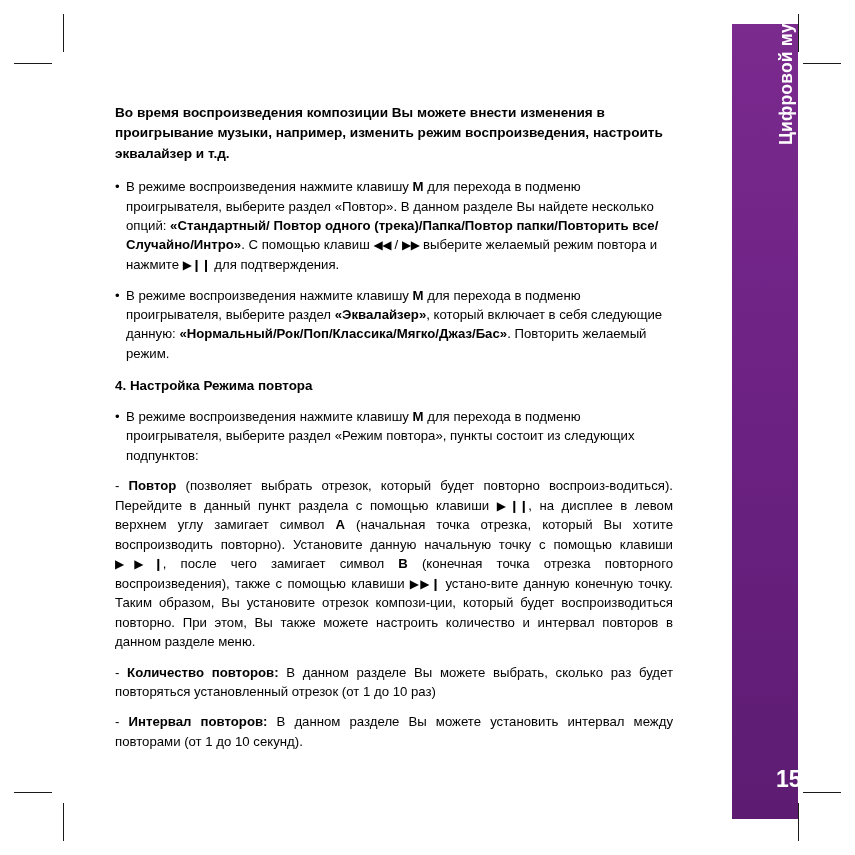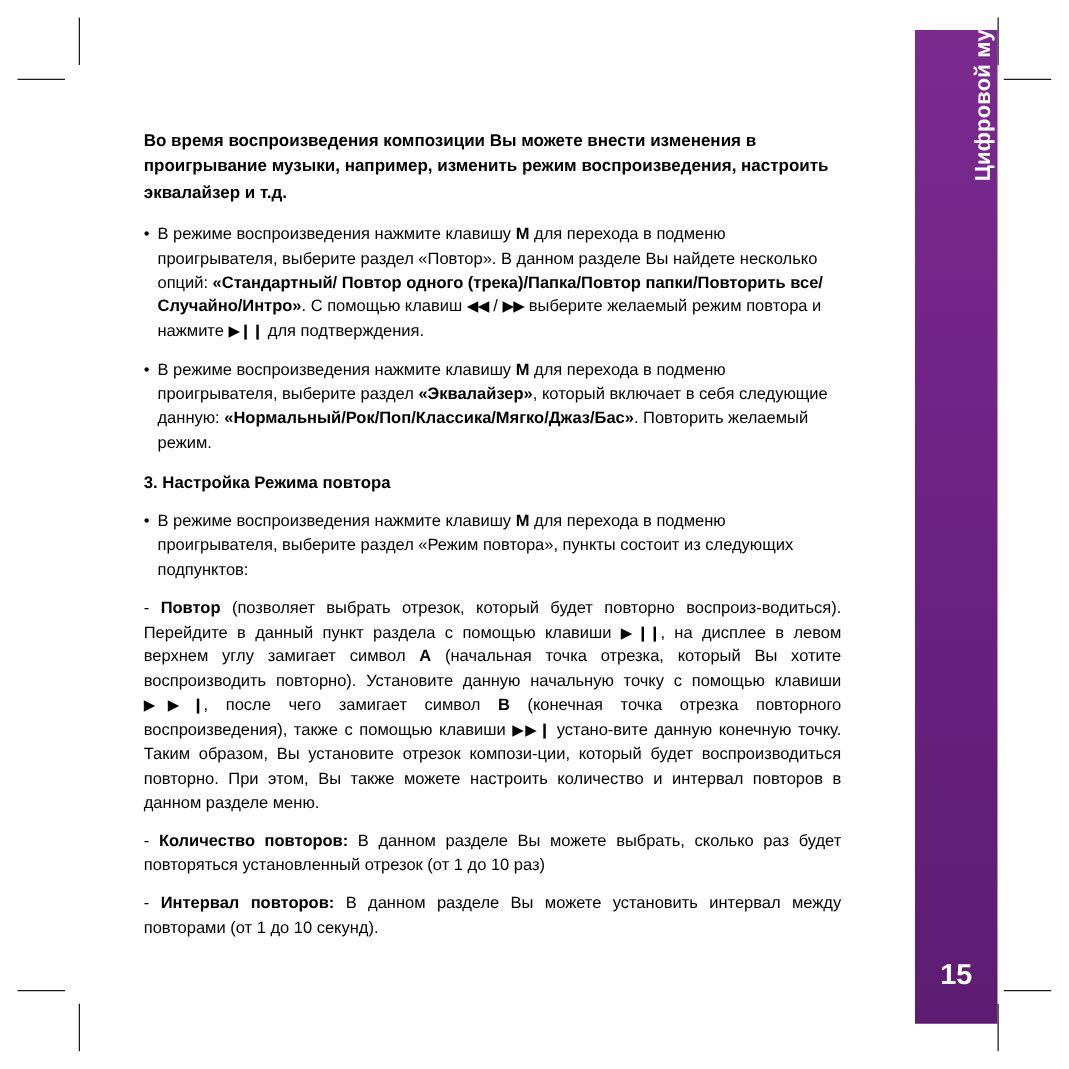--- a/index.html
+++ b/index.html
@@ -46,24 +46,25 @@
     white-space: nowrap;
     transform-origin: left top;
     transform: rotate(-90deg) translate(-100%, 0);
     margin-left: 44px;
   }
   .sidebar-pagenum {
     position: absolute;
     bottom: 26px;
     left: 0;
     width: 66px;
-    text-align: center;
+    text-align: left;
     color: #ffffff;
     font-weight: bold;
     font-size: 23px;
+    padding-left: 44px;
   }
 
   
   .content {
     position: absolute;
     top: 92px;
     left: 104px;
     width: 580px;
     color: #000000;
     font-size: 13.2px;
@@ -125,21 +126,21 @@
     <p class="lead">Во время воспроизведения композиции Вы можете внести изменения в проигрывание музыки, например, изменить режим воспроизведения, настроить эквалайзер и т.д.</p>
 
     <p class="bullet">
       <span class="dot">•</span><span>В режиме воспроизведения нажмите клавишу </span><b>M</b><span> для перехода в подменю проигрывателя, выберите раздел «Повтор». В данном разделе Вы найдете несколько опций: </span><b>«Стандартный/ Повтор одного (трека)/Папка/Повтор папки/Повторить все/Случайно/Интро»</b><span>. С помощью клавиш </span><span class="glyph">◀◀</span><span> / </span><span class="glyph">▶▶</span><span> выберите желаемый режим повтора и нажмите </span><span class="glyph">▶❙❙</span><span> для подтверждения.</span>
     </p>
 
     <p class="bullet">
       <span class="dot">•</span><span>В режиме воспроизведения нажмите клавишу </span><b>M</b><span> для перехода в подменю проигрывателя, выберите раздел </span><b>«Эквалайзер»</b><span>, который включает в себя следующие данную: </span><b>«Нормальный/Рок/Поп/Классика/Мягко/Джаз/Бас»</b><span>. Повторить желаемый режим.</span>
     </p>
 
-    <p class="heading">3. Настройка Режима повтора</p>
+    <p class="heading">4. Настройка Режима повтора</p>
     <p class="bullet">
       <span class="dot">•</span><span>В режиме воспроизведения нажмите клавишу </span><b>M</b><span> для перехода в подменю проигрывателя, выберите раздел «Режим повтора», пункты состоит из следующих подпунктов:</span>
     </p>
 
     <p class="dash para-just" style="margin-top:10px;">
       <span>-</span>
       <b>Повтор</b><span> (позволяет выбрать отрезок, который будет повторно воспроиз-водиться). Перейдите в данный пункт раздела с помощью клавиши </span><span class="glyph">▶❙❙</span><span>, на дисплее в левом верхнем углу замигает символ </span><b>A</b><span> (начальная точка отрезка, который Вы хотите воспроизводить повторно). Установите данную начальную точку с помощью клавиши </span><span class="glyph">▶▶❙</span><span>, после чего замигает символ </span><b>B</b><span> (конечная точка отрезка повторного воспроизведения), также с помощью клавиши </span><span class="glyph">▶▶❙</span><span> устано-вите данную конечную точку. Таким образом, Вы установите отрезок компози-ции, который будет воспроизводиться повторно. При этом, Вы также можете настроить количество и интервал повторов в данном разделе меню.</span>
     </p>
 
     <p class="dash para-just">

